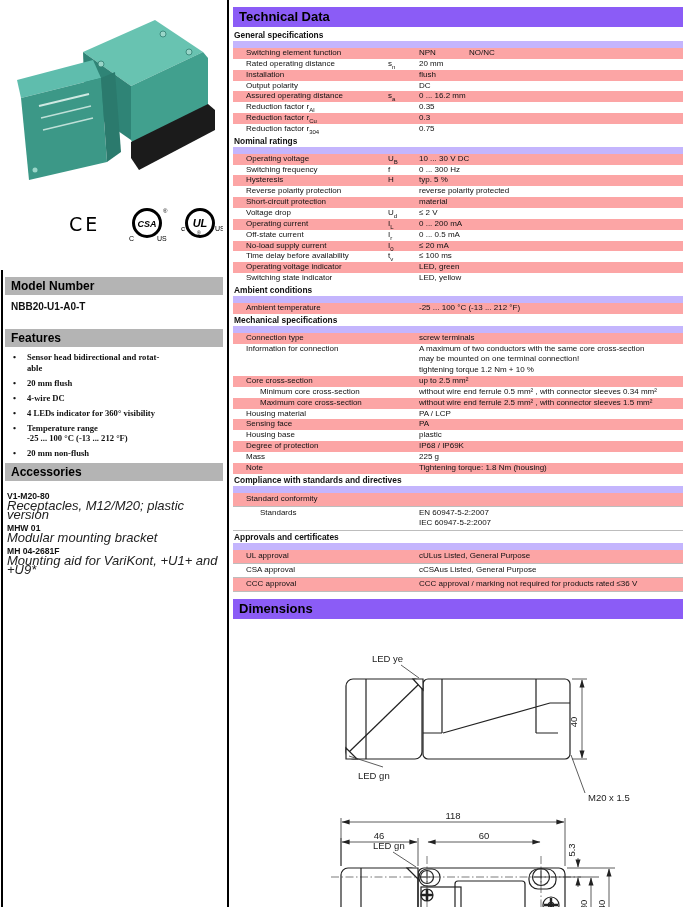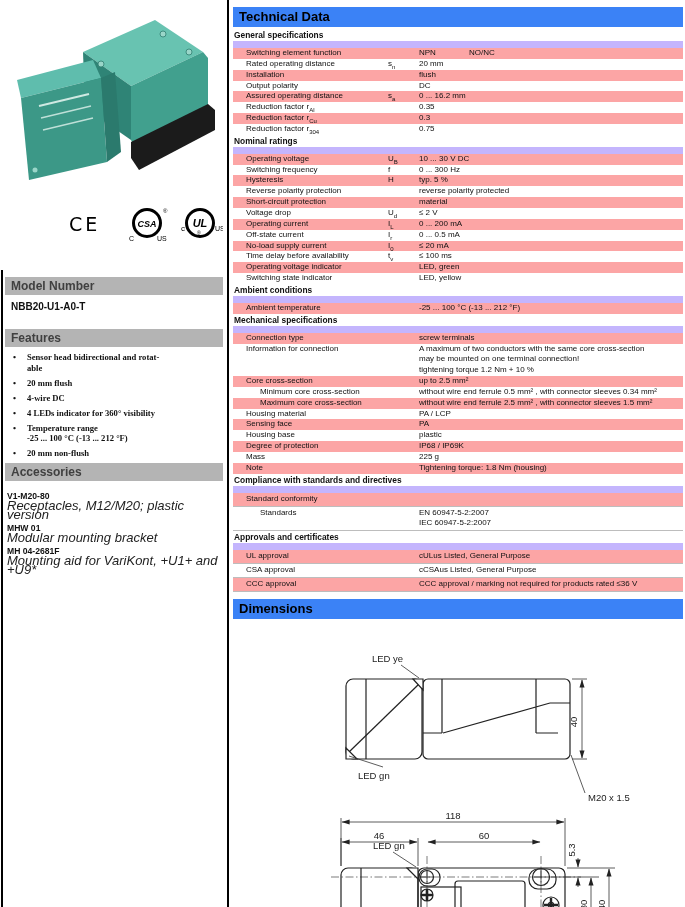--- a/index.html
+++ b/index.html
@@ -6,34 +6,34 @@
   body{width:685px;height:907px;position:relative;overflow:hidden;
        font-family:"Liberation Sans",sans-serif;color:#111;}
   .page{position:absolute;inset:0;}
   .edge-line{position:absolute;left:1px;top:270px;bottom:0;width:2px;background:#000;}
   .col-divider{position:absolute;left:227px;top:0;width:2px;height:100%;background:#000;}
 
   
   .left-col{position:absolute;left:5px;top:0;width:218px;}
   .photo-wrap{position:absolute;left:0;top:2px;width:218px;height:200px;}
   .logos-wrap{position:absolute;left:62px;top:204px;width:156px;height:46px;}
-  .lbar{position:absolute;left:0;width:218px;background:#b4b4b4;color:#404040;
+  .lbar{position:absolute;left:0;width:218px;background:#b4b4b4;color:#000000;
         font-weight:bold;font-size:12px;line-height:18px;padding-left:6px;box-sizing:border-box;}
   .model-val{position:absolute;left:6px;top:301px;font-weight:bold;font-size:10px;}
   .feat-list{position:absolute;left:0;top:352px;width:218px;margin:0;padding:0;list-style:none;font-family:Liberation Serif, serif;}
   .feat-list li{position:relative;padding-left:22px;margin-bottom:4.5px;font-weight:bold;
                 font-size:8.6px;line-height:10.5px;white-space:pre-line;}
   .feat-list li:before{content:"\2022";position:absolute;left:8px;top:0;}
   .acc-list{position:absolute;left:2px;top:487px;width:216px;}
   .acc-name{font-weight:bold;font-size:8.6px;line-height:10px;margin-top:4px;}
   .acc-desc{font-size:13px;line-height:9px;color:#222;font-style:italic;}
 
   
   .right-col{position:absolute;left:233px;top:0;width:450px;}
-  .rbar{background:#3b82f6;color:#000;font-weight:bold;font-size:13px;
+  .rbar{background:#8b5cf6;color:#000;font-weight:bold;font-size:13px;
         line-height:20px;padding-left:6px;margin-top:7px;}
   .rbar.first{margin-top:7px;}
   #tech-table{margin-top:2px;}
   .trow{display:grid;grid-template-columns:155px 31px 1fr;font-size:8px;line-height:10.85px;}
   .trow.g{background:#fca5a5;}
   .trow.ln{border-bottom:1px solid #bdbdbd;padding:1px 0;}
   .trow.cat{display:block;font-weight:bold;font-size:8.4px;line-height:12px;
             background:#fff;border-bottom:7px solid #c4b5fd;padding-left:1px;}
   .lbl.ind1{padding-left:13px;}
   .lbl.ind2{padding-left:27px;}

